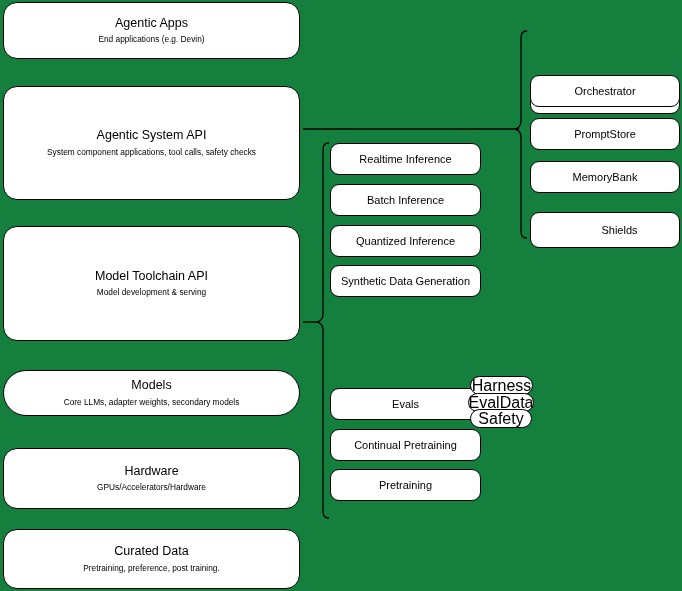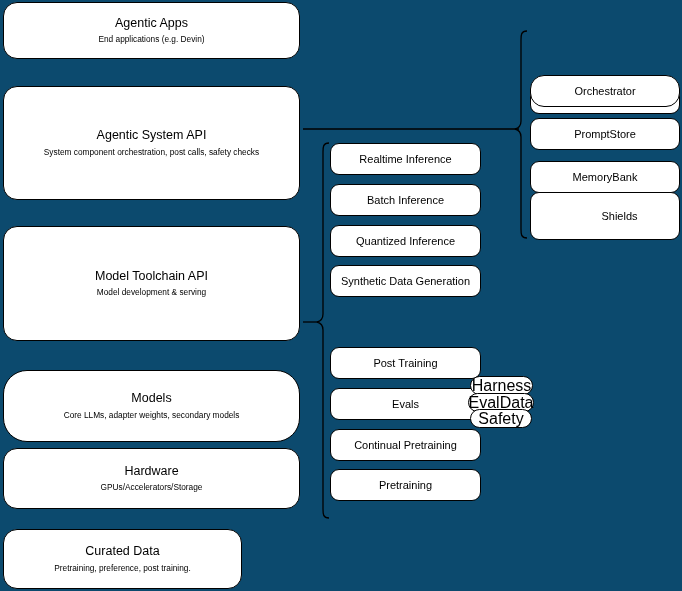--- a/index.html
+++ b/index.html
@@ -5,21 +5,21 @@
 <style>
   html, body {
     margin: 0;
     padding: 0;
     background: #ffffff;
   }
   #canvas {
     position: relative;
     width: 682px;
     height: 591px;
-    background: #0c4a6e;
+    background: #15803d;
     font-family: "Liberation Sans", sans-serif;
     overflow: hidden;
   }
   
   .stack-box {
     position: absolute;
     box-sizing: border-box;
     border: 1.3px solid #000000;
     border-radius: 14px;
     background: #ffffff;
@@ -120,58 +120,55 @@
     <line class="link-line" x1="303" y1="322" x2="317" y2="322"></line>
   </svg>
 
   <div class="stack-box" style="left:3px; top:2px; width:297px; height:57px;">
     <div class="stack-title">Agentic Apps</div>
     <div class="stack-sub">End applications (e.g. Devin)</div>
   </div>
 
   <div class="stack-box" style="left:3px; top:86px; width:297px; height:114px;align-items:center;">
     <div class="stack-title">Agentic System API</div>
-    <div class="stack-sub">System component orchestration, post calls, safety checks</div>
+    <div class="stack-sub">System component applications, tool calls, safety checks</div>
   </div>
 
   <div class="stack-box" style="left:3px; top:226px; width:297px; height:115px;">
     <div class="stack-title">Model Toolchain API</div>
     <div class="stack-sub">Model development &amp; serving</div>
   </div>
 
-  <div class="stack-box" style="left:3px; top:370px; width:297px; height:72px;border-radius:24px;">
+  <div class="stack-box" style="left:3px; top:370px; width:297px; height:46px;border-radius:24px;">
     <div class="stack-title">Models</div>
     <div class="stack-sub">Core LLMs, adapter weights, secondary models</div>
   </div>
 
   <div class="stack-box" style="left:3px; top:448px; width:297px; height:61px;">
     <div class="stack-title">Hardware</div>
-    <div class="stack-sub">GPUs/Accelerators/Storage</div>
-  </div>
-
-  <div class="stack-box" style="left:3px; top:529px; width:239px; height:60px;">
+    <div class="stack-sub">GPUs/Accelerators/Hardware</div>
+  </div>
+
+  <div class="stack-box" style="left:3px; top:529px; width:297px; height:60px;">
     <div class="stack-title">Curated Data</div>
     <div class="stack-sub">Pretraining, preference, post training.</div>
   </div>
 
   <div class="item-box" style="left:330px; top:143px; width:151px; height:32px;">
     <span>Realtime Inference</span>
   </div>
   <div class="item-box" style="left:330px; top:184px; width:151px; height:32px;">
     <span>Batch Inference</span>
   </div>
   <div class="item-box" style="left:330px; top:225px; width:151px; height:32px;">
     <span>Quantized Inference</span>
   </div>
   <div class="item-box" style="left:330px; top:265px; width:151px; height:32px;">
     <span>Synthetic Data Generation</span>
   </div>
-  <div class="item-box" style="left:330px; top:347px; width:151px; height:32px;">
-    <span>Post Training</span>
-  </div>
   <div class="item-box" style="left:330px; top:388px; width:151px; height:32px;">
     <span>Evals</span>
   </div>
   <div class="item-box" style="left:330px; top:429px; width:151px; height:32px;">
     <span>Continual Pretraining</span>
   </div>
   <div class="item-box" style="left:330px; top:469px; width:151px; height:32px;">
     <span>Pretraining</span>
   </div>
 
@@ -181,26 +178,26 @@
   <div class="tag-pill" style="left:468px; top:393px; width:66px; height:19px;">
     <span>EvalData</span>
   </div>
   <div class="tag-pill" style="left:470px; top:409px; width:62px; height:19px;">
     <span>Safety</span>
   </div>
 
   <div class="item-box" style="left:530px; top:34px; width:150px; height:32px;margin-top:48px;">
     <span>Assistant</span>
   </div>
-  <div class="item-box" style="left:530px; top:75px; width:150px; height:32px;border-radius:14px;">
+  <div class="item-box" style="left:530px; top:75px; width:150px; height:32px;">
     <span>Orchestrator</span>
   </div>
   <div class="item-box" style="left:530px; top:118px; width:150px; height:32px;">
     <span>PromptStore</span>
   </div>
   <div class="item-box" style="left:530px; top:161px; width:150px; height:32px;">
     <span>MemoryBank</span>
   </div>
-  <div class="item-box" style="left:530px; top:192px; width:150px; height:48px;padding-left:29px;">
+  <div class="item-box" style="left:530px; top:212px; width:150px; height:36px;padding-left:29px;">
     <span>Shields</span>
   </div>
 
 </div>
 
 </body></html>

